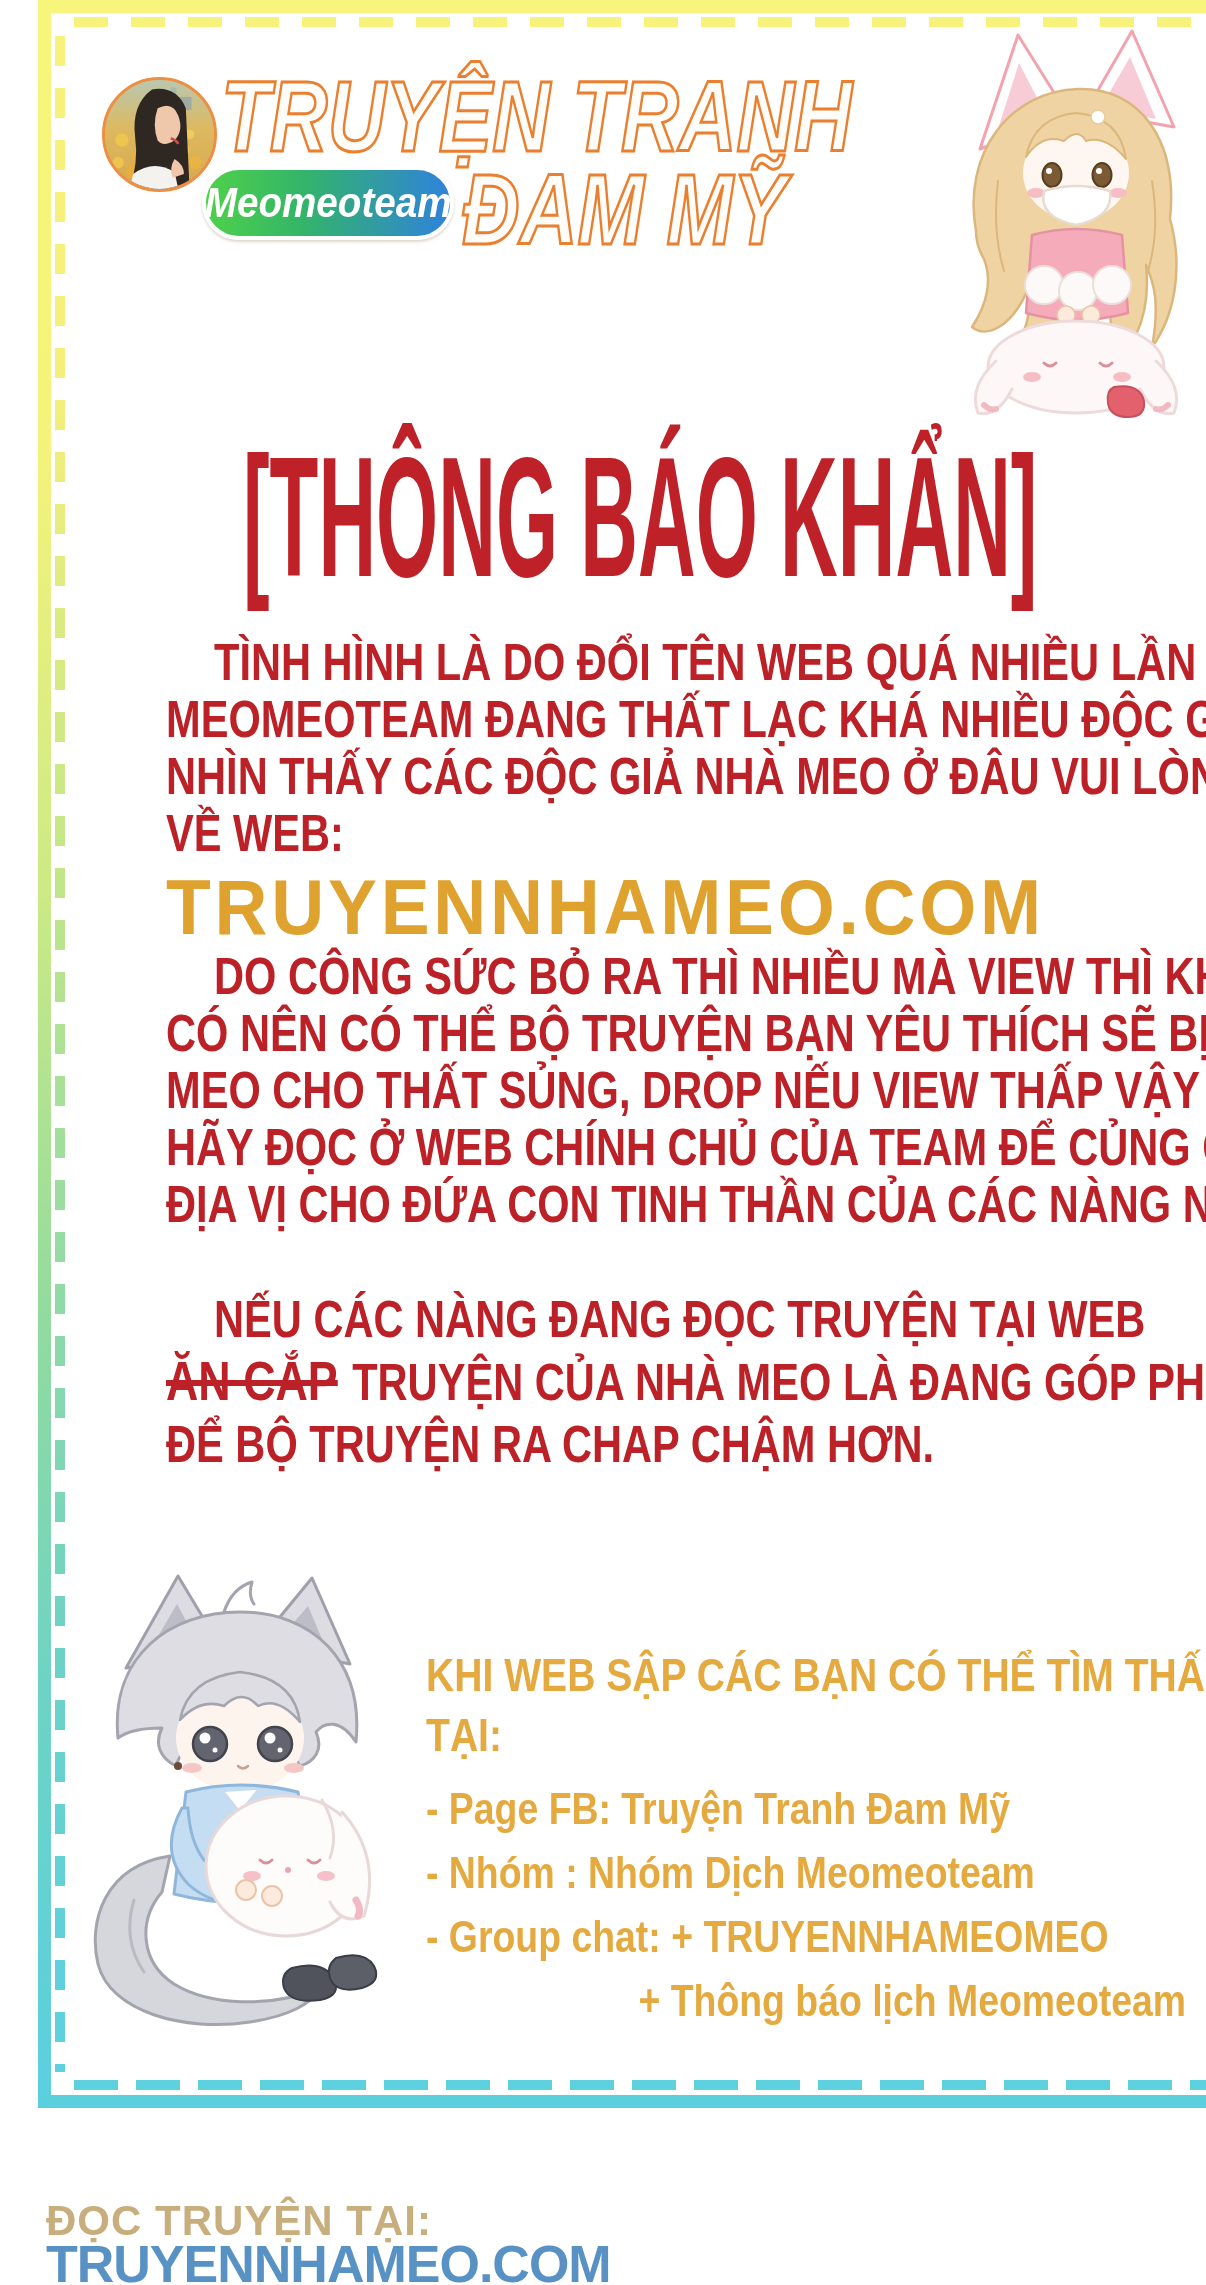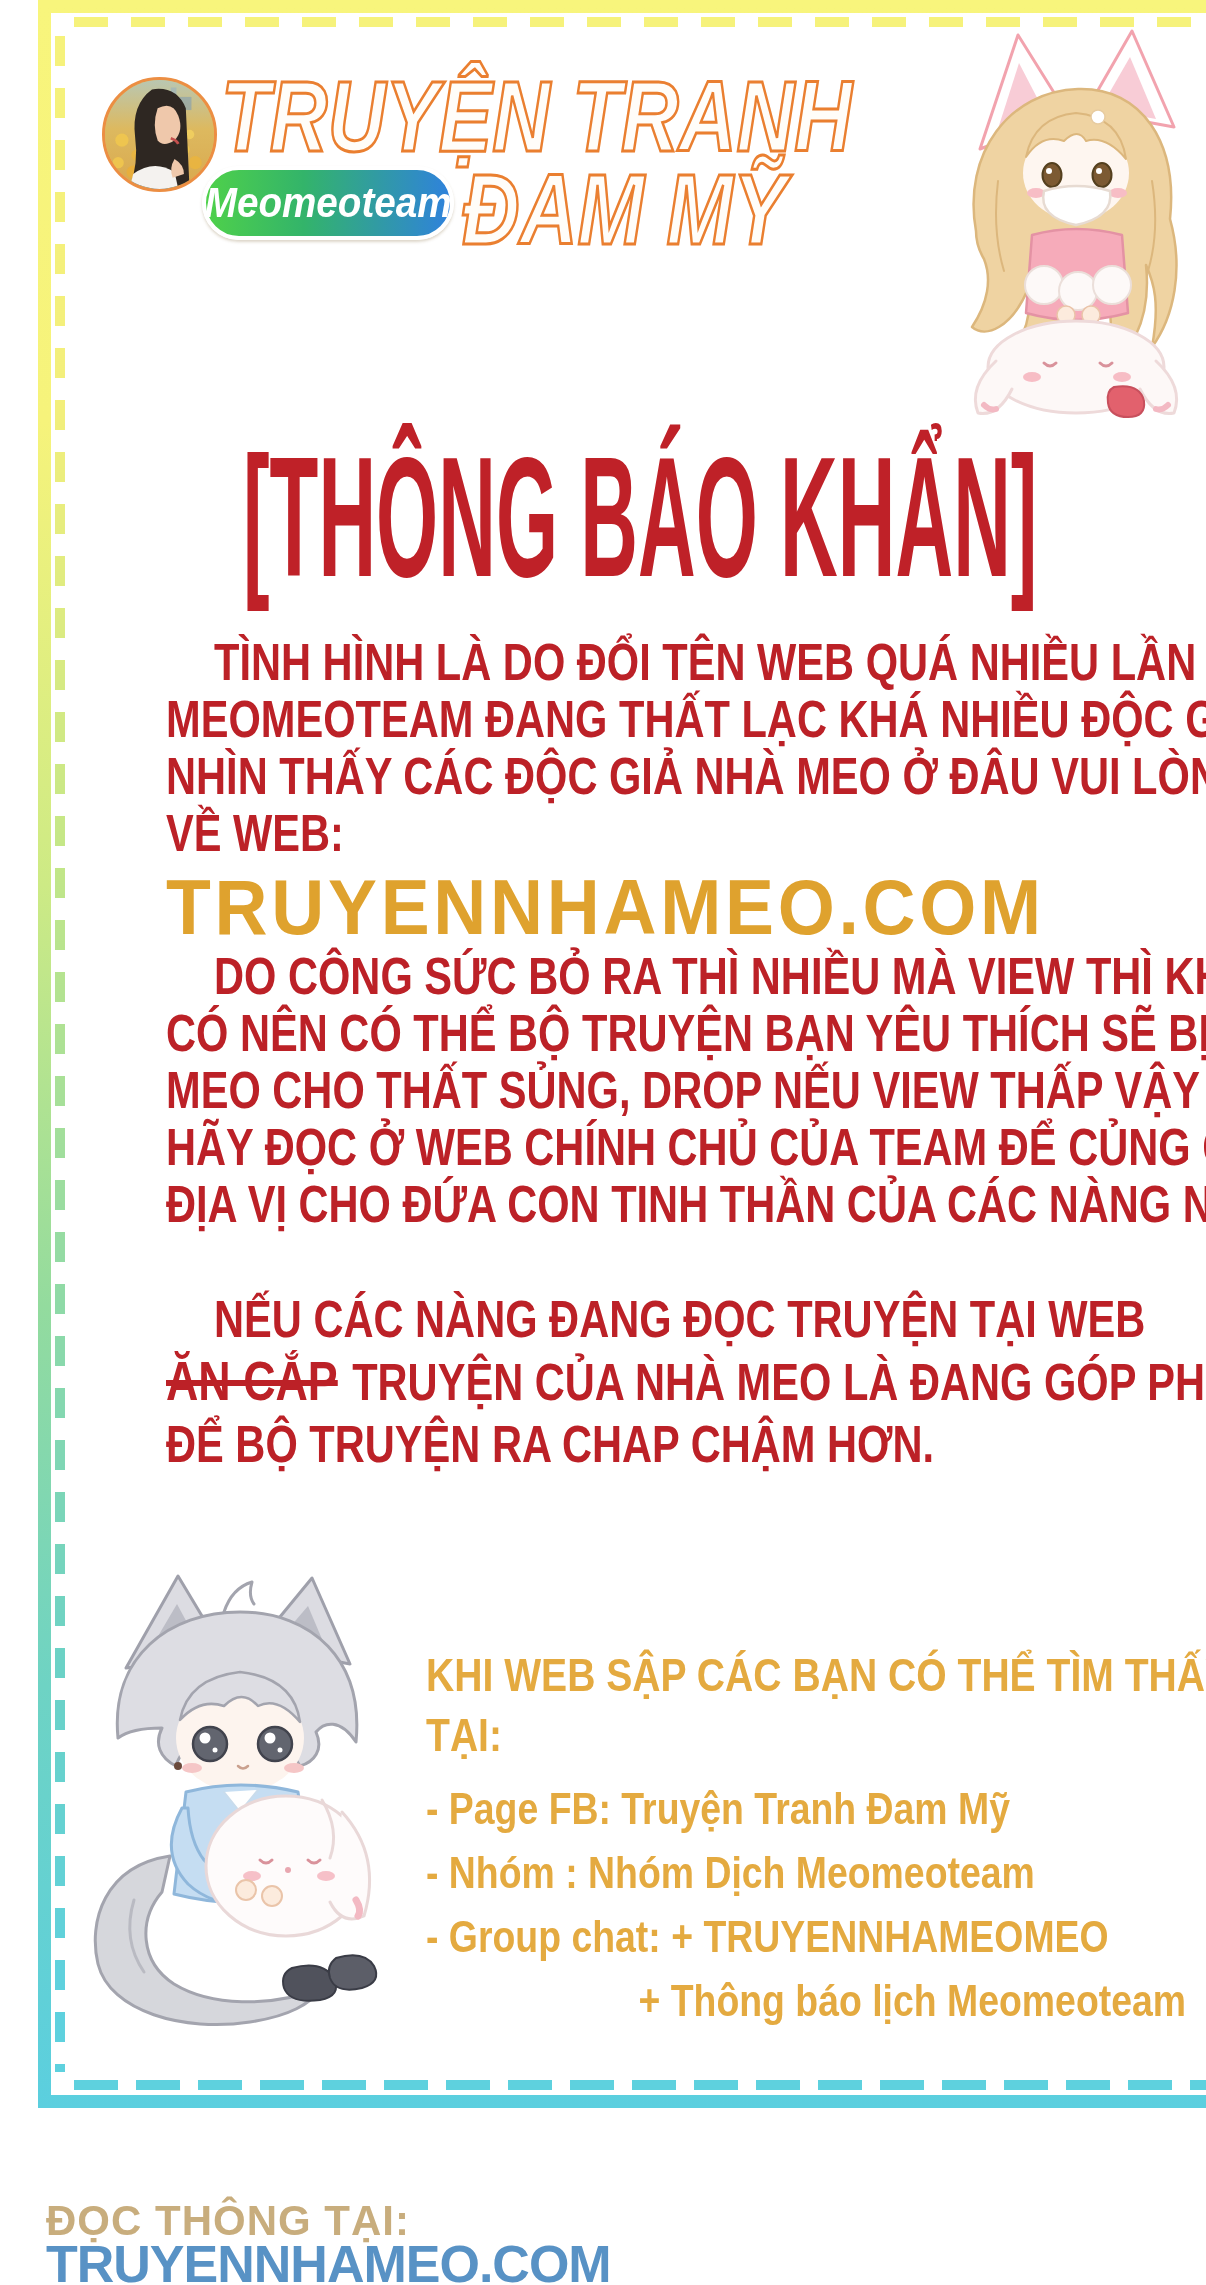--- a/index.html
+++ b/index.html
@@ -229,16 +229,16 @@
     <div class="h">KHI WEB SẬP CÁC BẠN CÓ THỂ TÌM THẤY MEO</div>
     <div class="h">TẠI:</div>
     <div class="list">
       <div>- Page FB: Truyện Tranh Đam Mỹ</div>
       <div>- Nhóm : Nhóm Dịch Meomeoteam</div>
       <div>- Group chat: + TRUYENNHAMEOMEO</div>
       <div class="indented">+ Thông báo lịch Meomeoteam</div>
     </div>
   </section>
 
-  <div class="f-label">ĐỌC THÔNG TẠI:</div>
+  <div class="f-label">ĐỌC TRUYỆN TẠI:</div>
   <div class="f-url">TRUYENNHAMEO.COM</div>
 
 </div>
 
 </body></html>

